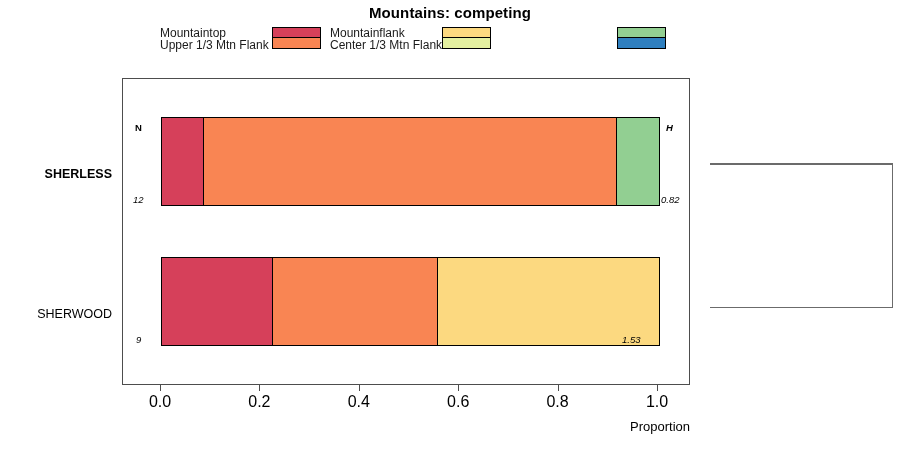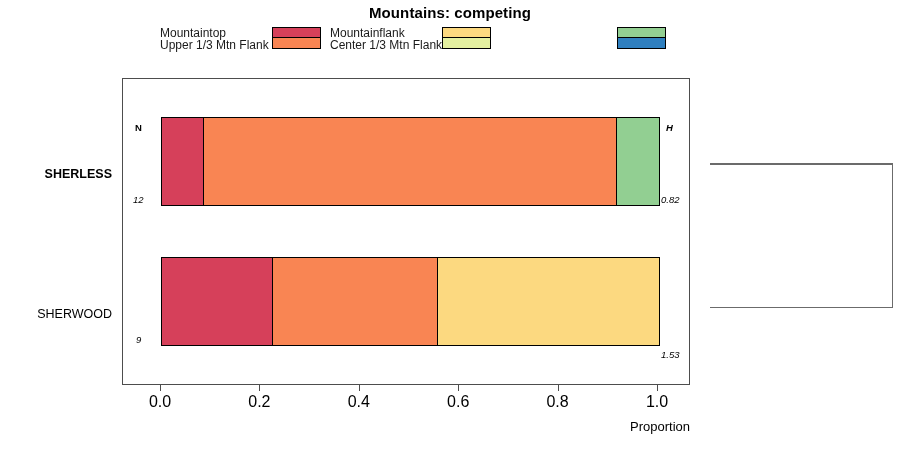--- a/index.html
+++ b/index.html
@@ -125,21 +125,21 @@
     white-space: nowrap;
   }
   .annot-head { font-weight: bold; font-style: italic; }
   .annot-val  { font-style: italic; }
 
   #annot-n-head  { left: 135px; top: 122px; font-weight: bold; font-style: normal; }
   #annot-n-0     { left: 133px; top: 194px; }
   #annot-h-head  { left: 666px; top: 122px; }
   #annot-h-0     { left: 661px; top: 194px; }
   #annot-n-1     { left: 136px; top: 334px; }
-  #annot-h-1     { left: 661px; top: 334px; margin-top: 15px; }
+  #annot-h-1     { left: 622px; top: 334px; }
 
   
   #x-axis {
     position: absolute;
     left: 122px;
     top: 385px;
     width: 568px;
     height: 60px;
   }
   .x-tick {

